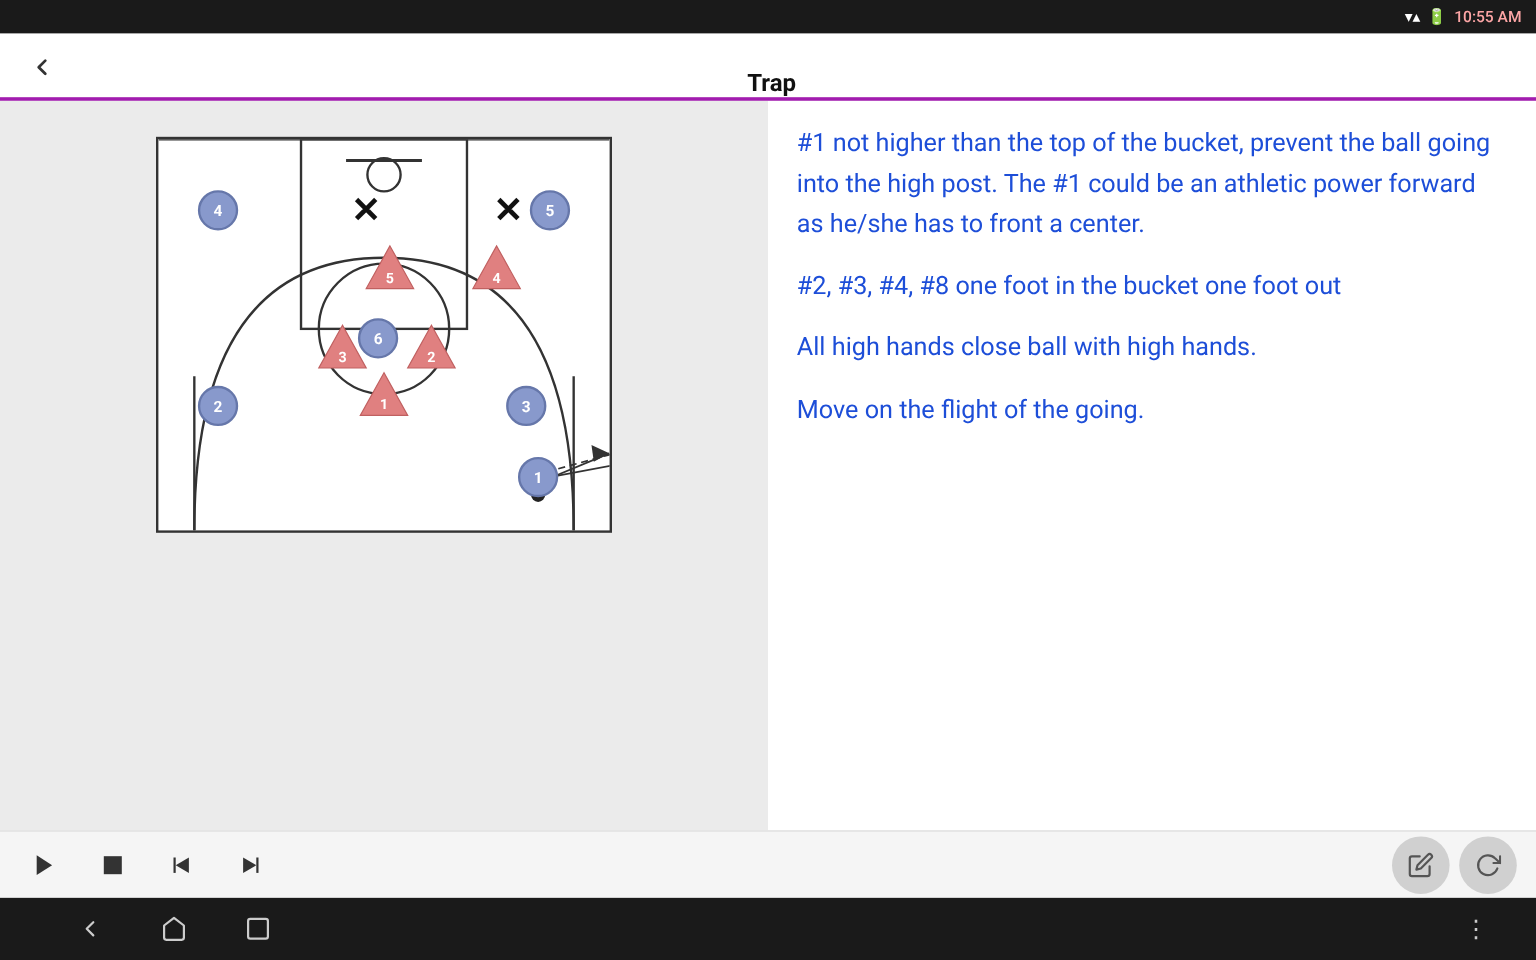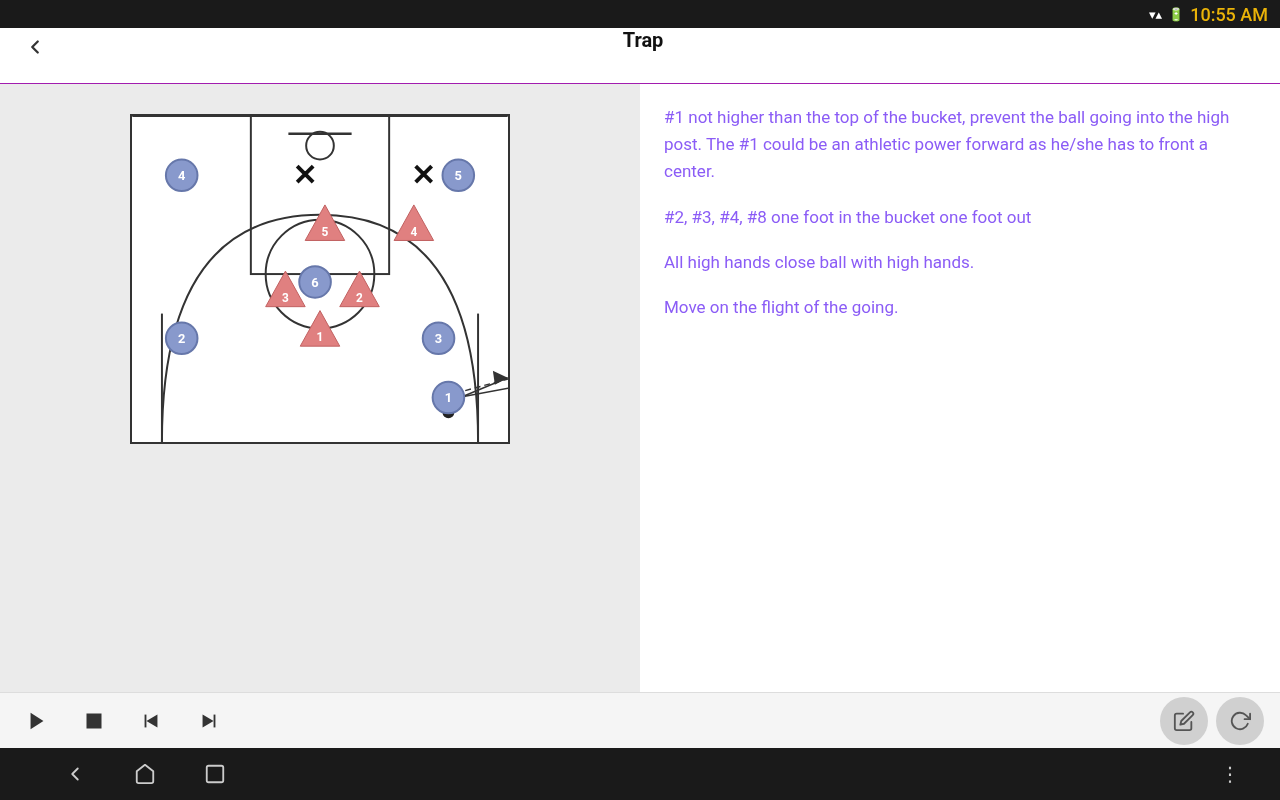--- a/index.html
+++ b/index.html
@@ -23,37 +23,37 @@
       padding: 0 12px;
       gap: 8px;
       flex-shrink: 0;
     }
     .status-bar-icons {
       display: flex;
       align-items: center;
       gap: 6px;
     }
     .status-time {
-      color: #eab308;
-      font-size: 18px;
+      color: #fca5a5;
+      font-size: 13px;
       font-weight: 500;
     }
     .wifi-icon, .battery-icon {
       color: white;
       font-size: 13px;
     }
 
     
     .action-bar {
       background: #ffffff;
       height: 56px;
       display: flex;
-      align-items: flex-start;
+      align-items: flex-end;
       padding: 0 16px;
-      border-bottom: 1px solid #a21caf;
+      border-bottom: 3px solid #a21caf;
       flex-shrink: 0;
     }
     .back-btn {
       background: none;
       border: none;
       cursor: pointer;
       font-size: 22px;
       color: #333;
       padding: 8px;
       margin-right: 8px;
@@ -102,23 +102,23 @@
     }
 
     
     .right-panel {
       flex: 1;
       background: white;
       padding: 20px 24px;
       overflow-y: auto;
     }
     .right-panel p {
-      font-size: 17px;
+      font-size: 21px;
       line-height: 1.6;
-      color: #8b5cf6;
+      color: #1d4ed8;
       margin-bottom: 18px;
     }
 
     
     .bottom-controls {
       background: #f5f5f5;
       height: 56px;
       display: flex;
       align-items: center;
       padding: 0 20px;

